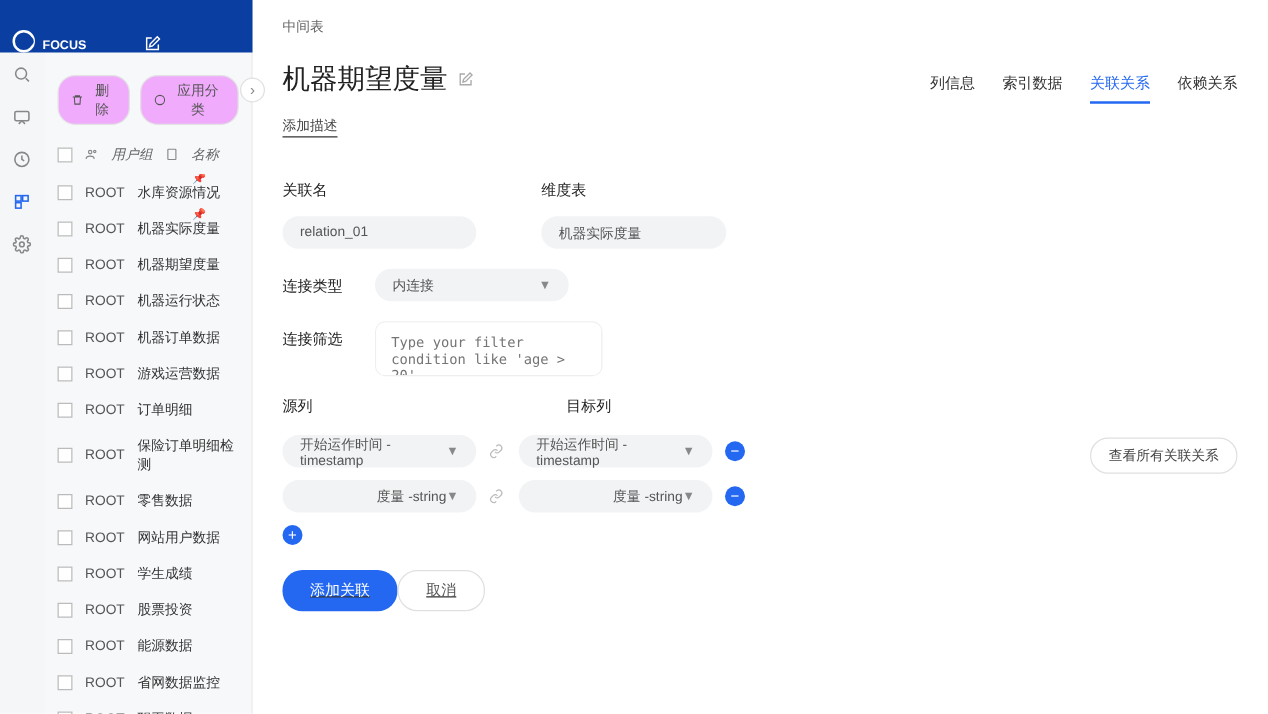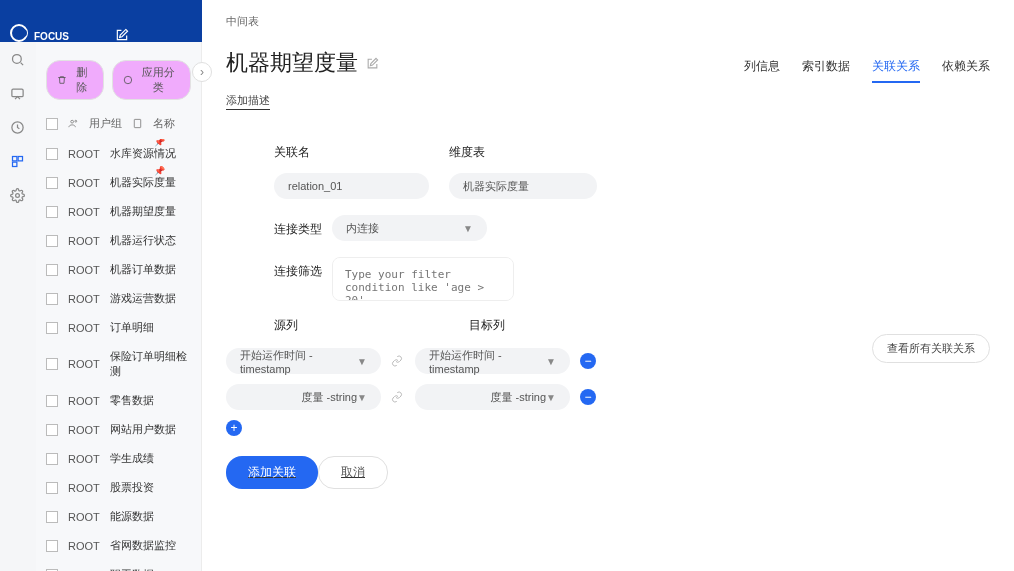--- a/index.html
+++ b/index.html
@@ -13,21 +13,21 @@
 .brand-bar .logo::after { content: ""; position: absolute; right: -1px; top: 3px; width: 8px; height: 8px; background: #0a3fa1; border-radius: 50%; }
 .brand-bar .edit-ico { margin-left: 46px; color: #fff; }
 .rail-icons { margin-top: 52px; display: flex; flex-direction: column; gap: 18px; align-items: center; }
 .rail-icons .ri { width: 16px; height: 16px; color: #888; cursor: pointer; }
 .rail-icons .ri.active { color: #2468f2; }
 
 
 .sidebar { width: 166px; background: #f7f8fa; border-right: 1px solid #ececec; padding-top: 52px; display: flex; flex-direction: column; position: relative; }
 .sidebar-actions { display: flex; gap: 8px; padding: 8px 10px 12px; }
 .pill-btn { background: #f0abfc; border: 1px solid #e2e2e2; border-radius: 14px; padding: 4px 10px; font-size: 11px; color: #555; cursor: pointer; display: flex; align-items: center; gap: 4px; }
-.sb-header { display: flex; align-items: center; padding: 4px 10px 8px; gap: 10px; color: #666; font-size: 11px; }
+.sb-header { display: flex; align-items: center; padding: 4px 10px 8px; gap: 10px; color: #666; font-size: 11px; font-style: italic; }
 .sb-header .cb { width: 12px; height: 12px; border: 1px solid #bbb; background: #fff; }
 .sb-list { flex: 1; overflow-y: auto; }
 .sb-row { display: flex; align-items: center; padding: 7px 10px; gap: 10px; font-size: 11px; color: #444; cursor: pointer; position: relative; }
 .sb-row .cb { width: 12px; height: 12px; border: 1px solid #bbb; background: #fff; flex-shrink: 0; }
 .sb-row .owner { width: 32px; color: #555; flex-shrink: 0; }
 .sb-row .name { color: #333; }
 .sb-row .pin { position: absolute; left: 118px; top: -2px; color: #e26; font-size: 9px; }
 .chev-collapse { position: absolute; right: -11px; top: 62px; width: 20px; height: 20px; background: #fff; border: 1px solid #e0e0e0; border-radius: 50%; display: flex; align-items: center; justify-content: center; color: #888; cursor: pointer; z-index: 5; font-size: 12px; }
 
 
@@ -35,40 +35,40 @@
 .crumb { font-size: 11px; color: #666; margin-bottom: 4px; }
 .title-row { display: flex; align-items: baseline; justify-content: space-between; }
 .title { font-size: 22px; font-weight: 500; color: #222; display: flex; align-items: center; gap: 8px; }
 .title .ed { color: #aaa; font-size: 13px; cursor: pointer; }
 .tabs { display: flex; gap: 22px; font-size: 12px; }
 .tabs .tab { color: #333; padding-bottom: 6px; cursor: pointer; margin-top: 25px; }
 .tabs .tab.active { color: #2468f2; border-bottom: 2px solid #2468f2; }
 .subtitle { font-size: 11px; color: #444; margin-top: 10px; border-bottom: 1px solid #333; display: inline-block; padding-bottom: 1px; cursor: pointer; }
 
 .form-area { margin-top: 34px; }
-.row { display: flex; gap: 8px; margin-bottom: 16px; align-items: flex-start; margin-left: 48px; }
+.row { display: flex; gap: 24px; margin-bottom: 16px; align-items: flex-start; }
 .label { font-size: 12px; color: #222; font-weight: 500; width: 50px; padding-top: 6px; }
 .field-group { display: flex; flex-direction: column; gap: 6px; }
 .field-label { font-size: 12px; color: #222; font-weight: 500; margin-bottom: 6px; }
 .input, .select { background: #f2f3f5; border: none; border-radius: 14px; padding: 6px 14px; font-size: 11px; color: #555; width: 155px; height: 26px; outline: none; }
 .select { display: flex; align-items: center; justify-content: space-between; cursor: pointer; }
 .select .caret { color: #888; font-size: 10px; }
 .textarea { background: #fff; border: 1px solid #eee; border-radius: 8px; padding: 10px 12px; font-size: 11px; color: #aaa; width: 182px; height: 44px; resize: none; outline: none; }
 
 .cols-row { display: flex; gap: 10px; align-items: center; margin-bottom: 10px; }
 .col-select { width: 155px; justify-content: flex-end; }
 .link-ico { color: #bbb; font-size: 12px; width: 14px; text-align: center; }
 .minus { width: 16px; height: 16px; background: #2468f2; color: #fff; border-radius: 50%; display: flex; align-items: center; justify-content: center; font-size: 12px; cursor: pointer; line-height: 1; }
 .plus-row { width: 16px; height: 16px; background: #2468f2; color: #fff; border-radius: 50%; display: flex; align-items: center; justify-content: center; font-size: 12px; cursor: pointer; margin-left: 0; }
 
 .btn-row { display: flex; margin-top: 20px; text-decoration: underline; }
 .btn-primary { background: #2468f2; color: #fff; border: none; border-radius: 16px; padding: 7px 22px; font-size: 12px; cursor: pointer; }
 .btn-ghost { background: #fff; color: #555; border: 1px solid #e0e0e0; border-radius: 16px; padding: 7px 22px; font-size: 12px; cursor: pointer; }
 
-.view-all { position: absolute; right: 24px; top: 334px; background: #fff; border: 1px solid #e0e0e0; border-radius: 16px; padding: 6px 14px; font-size: 11px; color: #444; cursor: pointer; }
+.view-all { position: absolute; right: 24px; top: 350px; background: #fff; border: 1px solid #e0e0e0; border-radius: 16px; padding: 6px 14px; font-size: 11px; color: #444; cursor: pointer; }
 
 svg { display: block; }
 </style>
 </head>
 <body>
 
 <div class="brand-bar">
   <span class="logo"></span>
   <span>FOCUS</span>
   <span class="edit-ico">

